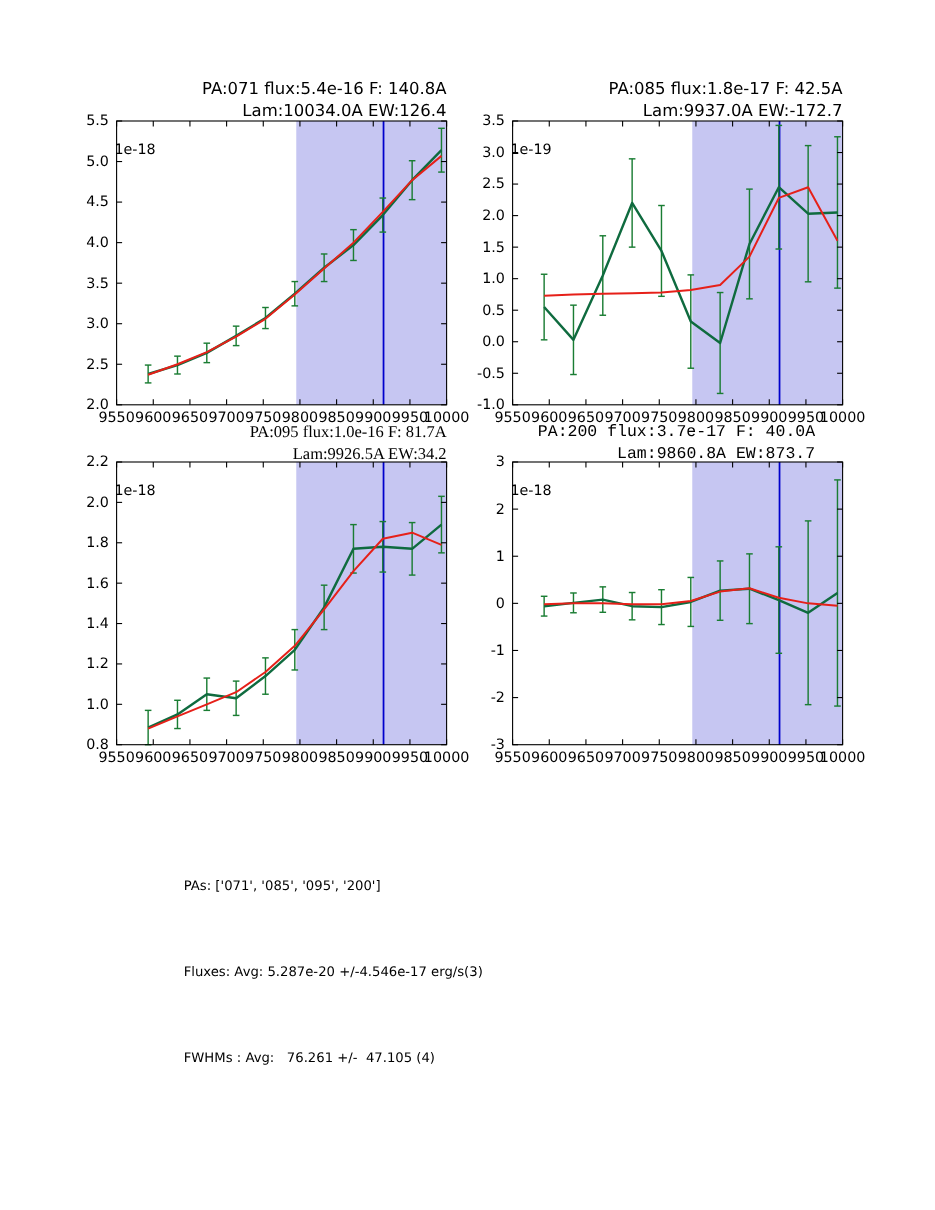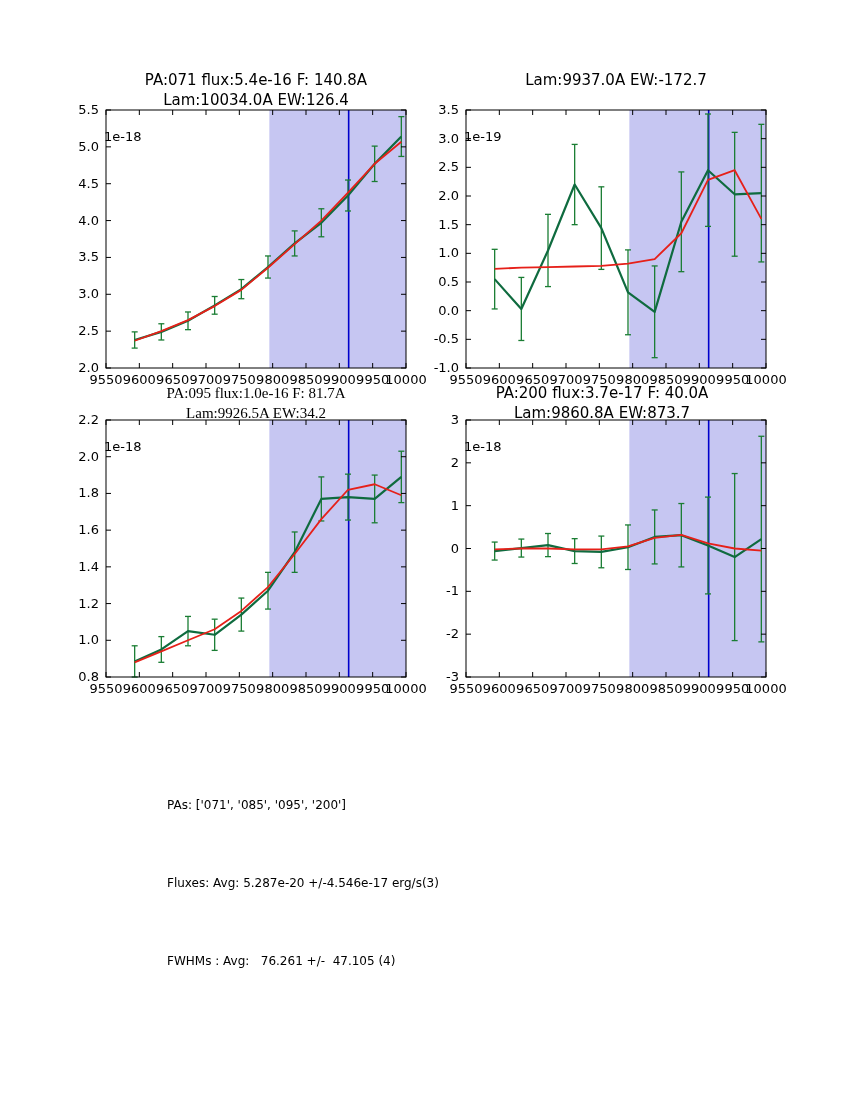--- a/index.html
+++ b/index.html
@@ -4,27 +4,27 @@
 <style>
   html,body{margin:0;padding:0;}
   body{
     width:850px;height:1100px;position:relative;background:#ffffff;
     font-family:"DejaVu Sans",sans-serif;color:#000;
   }
   .figure{position:absolute;left:0;top:0;width:850px;height:1100px;}
   #plots{position:absolute;left:0;top:0;}
   svg text{font-family:"DejaVu Sans",sans-serif;}
   .title{
-    position:absolute;width:300px;text-align:center;
+    position:absolute;width:300px;text-align:right;
     font-size:15px;line-height:20px;white-space:nowrap;
   }
   .t1{left:106px;top:70px;}
   .t2{left:466px;top:70px;}
   .t3{left:106px;top:383px;font-family:Liberation Serif, serif;}
-  .t4{left:452px;top:383px;}
+  .t4{left:441px;top:383px;font-family:Liberation Mono, monospace;}
   .offset{
     position:absolute;font-size:13px;line-height:13px;white-space:nowrap;margin-top:36px;
   }
   .o1{left:104px;top:94px;}
   .o2{left:464px;top:94px;}
   .o3{left:104px;top:404px;}
   .o4{left:464px;top:404px;}
   .summary{
     position:absolute;left:167px;top:740px;
     font-size:12px;line-height:26px;white-space:pre;
@@ -439,20 +439,21 @@
           <text x="459" y="424" text-anchor="end" fill="#000000" font-size="13px">3</text>
         </g>
       </g>
     </svg>
 
   <div class="title t1">
     <div>PA:071 flux:5.4e-16 F: 140.8A</div>
     <div>Lam:10034.0A EW:126.4</div>
   </div>
   <div class="title t2">
+    <div>PA:085 flux:1.8e-17 F: 42.5A</div>
     <div>Lam:9937.0A EW:-172.7</div>
   </div>
   <div class="title t3">
     <div>PA:095 flux:1.0e-16 F: 81.7A</div>
     <div>Lam:9926.5A EW:34.2</div>
   </div>
   <div class="title t4">
     <div>PA:200 flux:3.7e-17 F: 40.0A</div>
     <div>Lam:9860.8A EW:873.7</div>
   </div>

